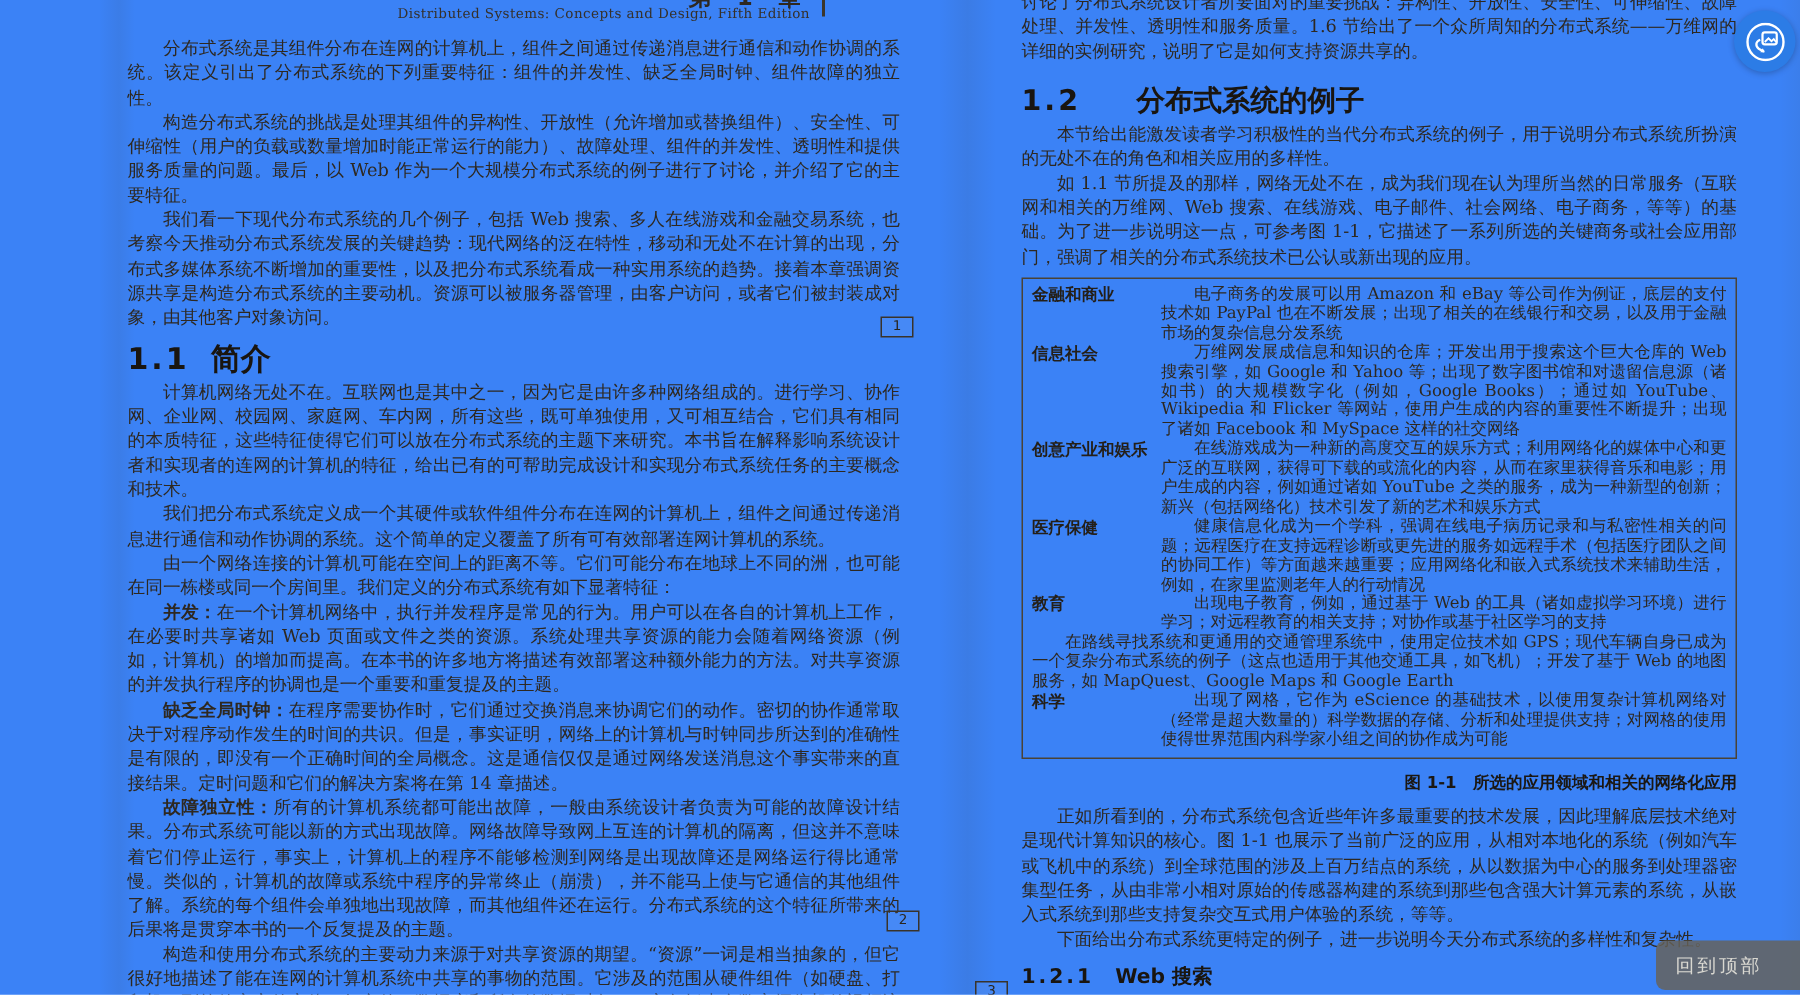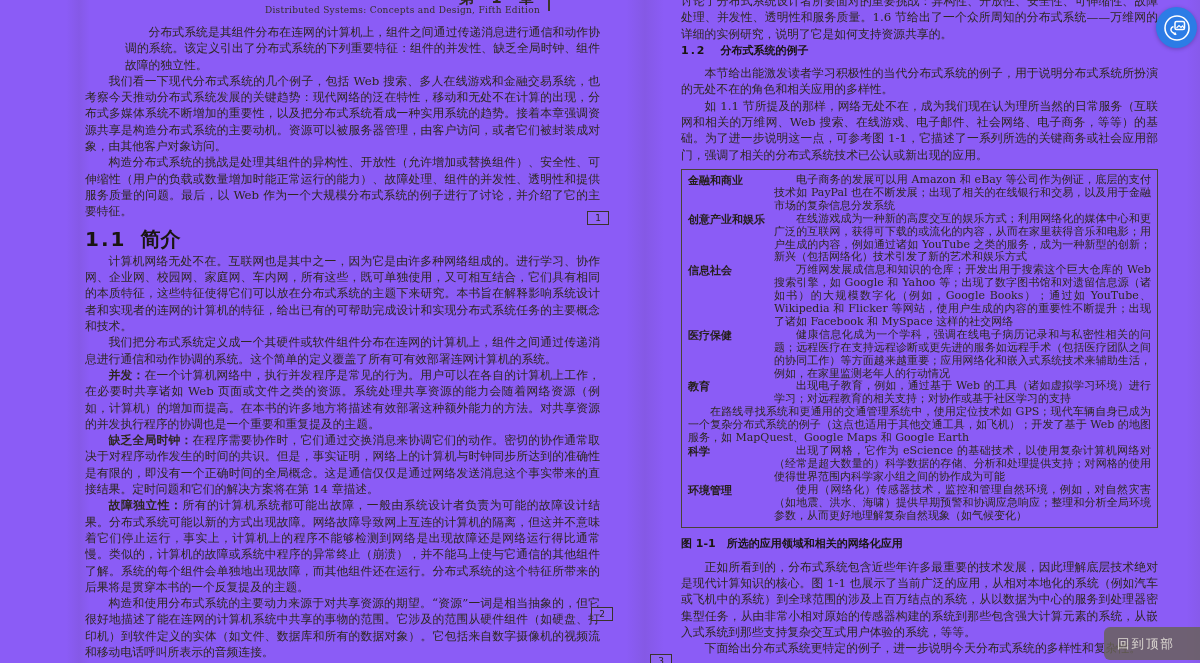--- a/index.html
+++ b/index.html
@@ -1,18 +1,18 @@
 <!DOCTYPE html>
 <html><head>
 <meta charset="utf-8">
 <style>
   html,body{margin:0;padding:0;}
   .page{
     position:relative; width:1200px; height:663px; overflow:hidden;
-    background:#8b5cf6;
+    background:#3b82f6;
     font-family:"DejaVu Serif","Liberation Serif",serif;
     color:#2e2820;
   }
   
   .band{position:absolute;top:0;height:663px;pointer-events:none;}
   .band.gutter-left{left:66px;width:24px;background:linear-gradient(90deg,rgba(0,0,0,0) 0%,rgba(60,50,30,0.07) 55%,rgba(0,0,0,0) 100%);}
   .band.gutter-mid{left:626px;width:38px;background:linear-gradient(90deg,rgba(0,0,0,0) 0%,rgba(60,50,30,0.08) 50%,rgba(0,0,0,0) 100%);}
   .band.edge-right{left:1186px;width:14px;background:linear-gradient(90deg,rgba(0,0,0,0),rgba(60,50,30,0.05));}
 
   .col{position:absolute;text-align:justify;font-size:11.8px;line-height:16.3px;}
@@ -30,31 +30,31 @@
   .book-title{display:block;font-size:9px;letter-spacing:0.3px;line-height:11px;color:#35302a;}
 
   h1.doc-title{font-family:"DejaVu Sans","Liberation Sans",sans-serif;
     margin:10px 70px 0 0;text-align:right;font-size:17.5px;letter-spacing:3.5px;
     color:#17130e;font-weight:bold;}
 
   .sec-head{font-family:"DejaVu Sans","Liberation Sans",sans-serif;
     font-weight:bold;color:#191510;display:flex;align-items:baseline;text-align:left;}
   .sec-head .num{letter-spacing:2px;margin-right:14px;}
   .h-11{font-size:20px;margin:11px 0 6px 0;}
-  .h-12{font-size:11px;margin:1px 0 6px 0;}
+  .h-12{font-size:19px;margin:17px 0 6px 0;gap:23px;}
   .h-121{font-size:13.5px;margin:9px 0 7px 0;}
 
-  .mt1{margin-top:13px;margin-left:40px;}
+  .mt1{margin-top:13px;}
 
   .fig-table{border:1.5px solid #4a4336;margin-top:6px;padding:4px 6px 5px 6px;
     font-size:11px;line-height:12.9px;}
   .fig-row{display:flex;}
   .fig-sector{width:86px;flex:0 0 86px;font-weight:bold;color:#241f18;padding-top:1px;}
   .fig-desc{flex:1;text-align:justify;text-indent:2em;}
-  .fig-caption{text-align:left;font-family:"DejaVu Sans","Liberation Sans",sans-serif;
+  .fig-caption{text-align:right;font-family:"DejaVu Sans","Liberation Sans",sans-serif;
     font-weight:bold;font-size:11px;margin:8px 0 6px 0;color:#1b1712;text-indent:0;}
 
   .marker{position:absolute;width:20px;height:12px;border:1px solid #39332a;
     font-size:9px;line-height:12px;text-align:center;color:#2a251d;
     font-family:"DejaVu Sans","Liberation Sans",sans-serif;background:rgba(255,255,255,0.06);}
   .marker-1{left:587px;top:211px;}
   .marker-2{left:591px;top:607px;}
   .marker-3{left:650px;top:654px;}
 
   .float-translate{position:absolute;left:1156px;top:7px;width:41px;height:41px;
@@ -79,30 +79,31 @@
   <div class="band edge-right"></div>
 
   <div class="col col-left">
     <div class="chap-header">
       <span class="chap-title">第 1 章</span>
       <span class="book-title">Distributed Systems: Concepts and Design, Fifth Edition</span>
     </div>
 
 
     <p class="mt1">分布式系统是其组件分布在连网的计算机上，组件之间通过传递消息进行通信和动作协调的系统。该定义引出了分布式系统的下列重要特征：组件的并发性、缺乏全局时钟、组件故障的独立性。</p>
+    <p>构造分布式系统的挑战是处理其组件的异构性、开放性（允许增加或替换组件）、安全性、可伸缩性（用户的负载或数量增加时能正常运行的能力）、故障处理、组件的并发性、透明性和提供服务质量的问题。最后，以 Web 作为一个大规模分布式系统的例子进行了讨论，并介绍了它的主要特征。</p>
     <p>我们看一下现代分布式系统的几个例子，包括 Web 搜索、多人在线游戏和金融交易系统，也考察今天推动分布式系统发展的关键趋势：现代网络的泛在特性，移动和无处不在计算的出现，分布式多媒体系统不断增加的重要性，以及把分布式系统看成一种实用系统的趋势。接着本章强调资源共享是构造分布式系统的主要动机。资源可以被服务器管理，由客户访问，或者它们被封装成对象，由其他客户对象访问。</p>
-    <p>构造分布式系统的挑战是处理其组件的异构性、开放性（允许增加或替换组件）、安全性、可伸缩性（用户的负载或数量增加时能正常运行的能力）、故障处理、组件的并发性、透明性和提供服务质量的问题。最后，以 Web 作为一个大规模分布式系统的例子进行了讨论，并介绍了它的主要特征。</p>
 
     <div class="sec-head h-11">
       <span class="num">1.1</span>
       <span>简介</span>
     </div>
 
     <p>计算机网络无处不在。互联网也是其中之一，因为它是由许多种网络组成的。进行学习、协作网、企业网、校园网、家庭网、车内网，所有这些，既可单独使用，又可相互结合，它们具有相同的本质特征，这些特征使得它们可以放在分布式系统的主题下来研究。本书旨在解释影响系统设计者和实现者的连网的计算机的特征，给出已有的可帮助完成设计和实现分布式系统任务的主要概念和技术。</p>
     <p>我们把分布式系统定义成一个其硬件或软件组件分布在连网的计算机上，组件之间通过传递消息进行通信和动作协调的系统。这个简单的定义覆盖了所有可有效部署连网计算机的系统。</p>
+    <p>由一个网络连接的计算机可能在空间上的距离不等。它们可能分布在地球上不同的洲，也可能在同一栋楼或同一个房间里。我们定义的分布式系统有如下显著特征：</p>
 
     <p><span class="lead">并发：</span><span>在一个计算机网络中，执行并发程序是常见的行为。用户可以在各自的计算机上工作，在必要时共享诸如 Web 页面或文件之类的资源。系统处理共享资源的能力会随着网络资源（例如，计算机）的增加而提高。在本书的许多地方将描述有效部署这种额外能力的方法。对共享资源的并发执行程序的协调也是一个重要和重复提及的主题。</span></p>
     <p><span class="lead">缺乏全局时钟：</span><span>在程序需要协作时，它们通过交换消息来协调它们的动作。密切的协作通常取决于对程序动作发生的时间的共识。但是，事实证明，网络上的计算机与时钟同步所达到的准确性是有限的，即没有一个正确时间的全局概念。这是通信仅仅是通过网络发送消息这个事实带来的直接结果。定时问题和它们的解决方案将在第 14 章描述。</span></p>
     <p><span class="lead">故障独立性：</span><span>所有的计算机系统都可能出故障，一般由系统设计者负责为可能的故障设计结果。分布式系统可能以新的方式出现故障。网络故障导致网上互连的计算机的隔离，但这并不意味着它们停止运行，事实上，计算机上的程序不能够检测到网络是出现故障还是网络运行得比通常慢。类似的，计算机的故障或系统中程序的异常终止（崩溃），并不能马上使与它通信的其他组件了解。系统的每个组件会单独地出现故障，而其他组件还在运行。分布式系统的这个特征所带来的后果将是贯穿本书的一个反复提及的主题。</span></p>
 
     <p>构造和使用分布式系统的主要动力来源于对共享资源的期望。“资源”一词是相当抽象的，但它很好地描述了能在连网的计算机系统中共享的事物的范围。它涉及的范围从硬件组件（如硬盘、打印机）到软件定义的实体（如文件、数据库和所有的数据对象）。它包括来自数字摄像机的视频流和移动电话呼叫所表示的音频连接。</p>
   </div>
 
   <div class="col col-right">
     <p class="noindent">讨论了分布式系统设计者所要面对的重要挑战：异构性、开放性、安全性、可伸缩性、故障处理、并发性、透明性和服务质量。1.6 节给出了一个众所周知的分布式系统——万维网的详细的实例研究，说明了它是如何支持资源共享的。</p>
@@ -114,45 +115,41 @@
 
     <p>本节给出能激发读者学习积极性的当代分布式系统的例子，用于说明分布式系统所扮演的无处不在的角色和相关应用的多样性。</p>
     <p>如 1.1 节所提及的那样，网络无处不在，成为我们现在认为理所当然的日常服务（互联网和相关的万维网、Web 搜索、在线游戏、电子邮件、社会网络、电子商务，等等）的基础。为了进一步说明这一点，可参考图 1-1，它描述了一系列所选的关键商务或社会应用部门，强调了相关的分布式系统技术已公认或新出现的应用。</p>
 
     <div class="fig-table">
       <div class="fig-row">
           <div class="fig-sector">金融和商业</div>
           <div class="fig-desc">电子商务的发展可以用 Amazon 和 eBay 等公司作为例证，底层的支付技术如 PayPal 也在不断发展；出现了相关的在线银行和交易，以及用于金融市场的复杂信息分发系统</div>
         </div>
       <div class="fig-row">
+          <div class="fig-sector">信息社会</div>
+          <div class="fig-desc">万维网发展成信息和知识的仓库；开发出用于搜索这个巨大仓库的 Web 搜索引擎，如 Google 和 Yahoo 等；出现了数字图书馆和对遗留信息源（诸如书）的大规模数字化（例如，Google Books）；通过如 YouTube、Wikipedia 和 Flicker 等网站，使用户生成的内容的重要性不断提升；出现了诸如 Facebook 和 MySpace 这样的社交网络</div>
+        </div>
+      <div class="fig-row">
           <div class="fig-sector">创意产业和娱乐</div>
           <div class="fig-desc">在线游戏成为一种新的高度交互的娱乐方式；利用网络化的媒体中心和更广泛的互联网，获得可下载的或流化的内容，从而在家里获得音乐和电影；用户生成的内容，例如通过诸如 YouTube 之类的服务，成为一种新型的创新；新兴（包括网络化）技术引发了新的艺术和娱乐方式</div>
-        </div>
-      <div class="fig-row">
-          <div class="fig-sector">信息社会</div>
-          <div class="fig-desc">万维网发展成信息和知识的仓库；开发出用于搜索这个巨大仓库的 Web 搜索引擎，如 Google 和 Yahoo 等；出现了数字图书馆和对遗留信息源（诸如书）的大规模数字化（例如，Google Books）；通过如 YouTube、Wikipedia 和 Flicker 等网站，使用户生成的内容的重要性不断提升；出现了诸如 Facebook 和 MySpace 这样的社交网络</div>
         </div>
       <div class="fig-row">
           <div class="fig-sector">医疗保健</div>
           <div class="fig-desc">健康信息化成为一个学科，强调在线电子病历记录和与私密性相关的问题；远程医疗在支持远程诊断或更先进的服务如远程手术（包括医疗团队之间的协同工作）等方面越来越重要；应用网络化和嵌入式系统技术来辅助生活，例如，在家里监测老年人的行动情况</div>
         </div>
       <div class="fig-row">
           <div class="fig-sector">教育</div>
           <div class="fig-desc">出现电子教育，例如，通过基于 Web 的工具（诸如虚拟学习环境）进行学习；对远程教育的相关支持；对协作或基于社区学习的支持</div>
         </div>
       <div class="fig-row">
           <div class="fig-desc">在路线寻找系统和更通用的交通管理系统中，使用定位技术如 GPS；现代车辆自身已成为一个复杂分布式系统的例子（这点也适用于其他交通工具，如飞机）；开发了基于 Web 的地图服务，如 MapQuest、Google Maps 和 Google Earth</div>
         </div>
       <div class="fig-row">
           <div class="fig-sector">科学</div>
           <div class="fig-desc">出现了网格，它作为 eScience 的基础技术，以使用复杂计算机网络对（经常是超大数量的）科学数据的存储、分析和处理提供支持；对网格的使用使得世界范围内科学家小组之间的协作成为可能</div>
-        </div>
-      <div class="fig-row">
-          <div class="fig-sector">环境管理</div>
-          <div class="fig-desc">使用（网络化）传感器技术，监控和管理自然环境，例如，对自然灾害（如地震、洪水、海啸）提供早期预警和协调应急响应；整理和分析全局环境参数，从而更好地理解复杂自然现象（如气候变化）</div>
         </div>
     </div>
 
     <p class="fig-caption">图 1-1　所选的应用领域和相关的网络化应用</p>
 
     <p>正如所看到的，分布式系统包含近些年许多最重要的技术发展，因此理解底层技术绝对是现代计算知识的核心。图 1-1 也展示了当前广泛的应用，从相对本地化的系统（例如汽车或飞机中的系统）到全球范围的涉及上百万结点的系统，从以数据为中心的服务到处理器密集型任务，从由非常小相对原始的传感器构建的系统到那些包含强大计算元素的系统，从嵌入式系统到那些支持复杂交互式用户体验的系统，等等。</p>
     <p>下面给出分布式系统更特定的例子，进一步说明今天分布式系统的多样性和复杂性。</p>
 
     <div class="sec-head h-121">
       <span class="num">1.2.1</span>

